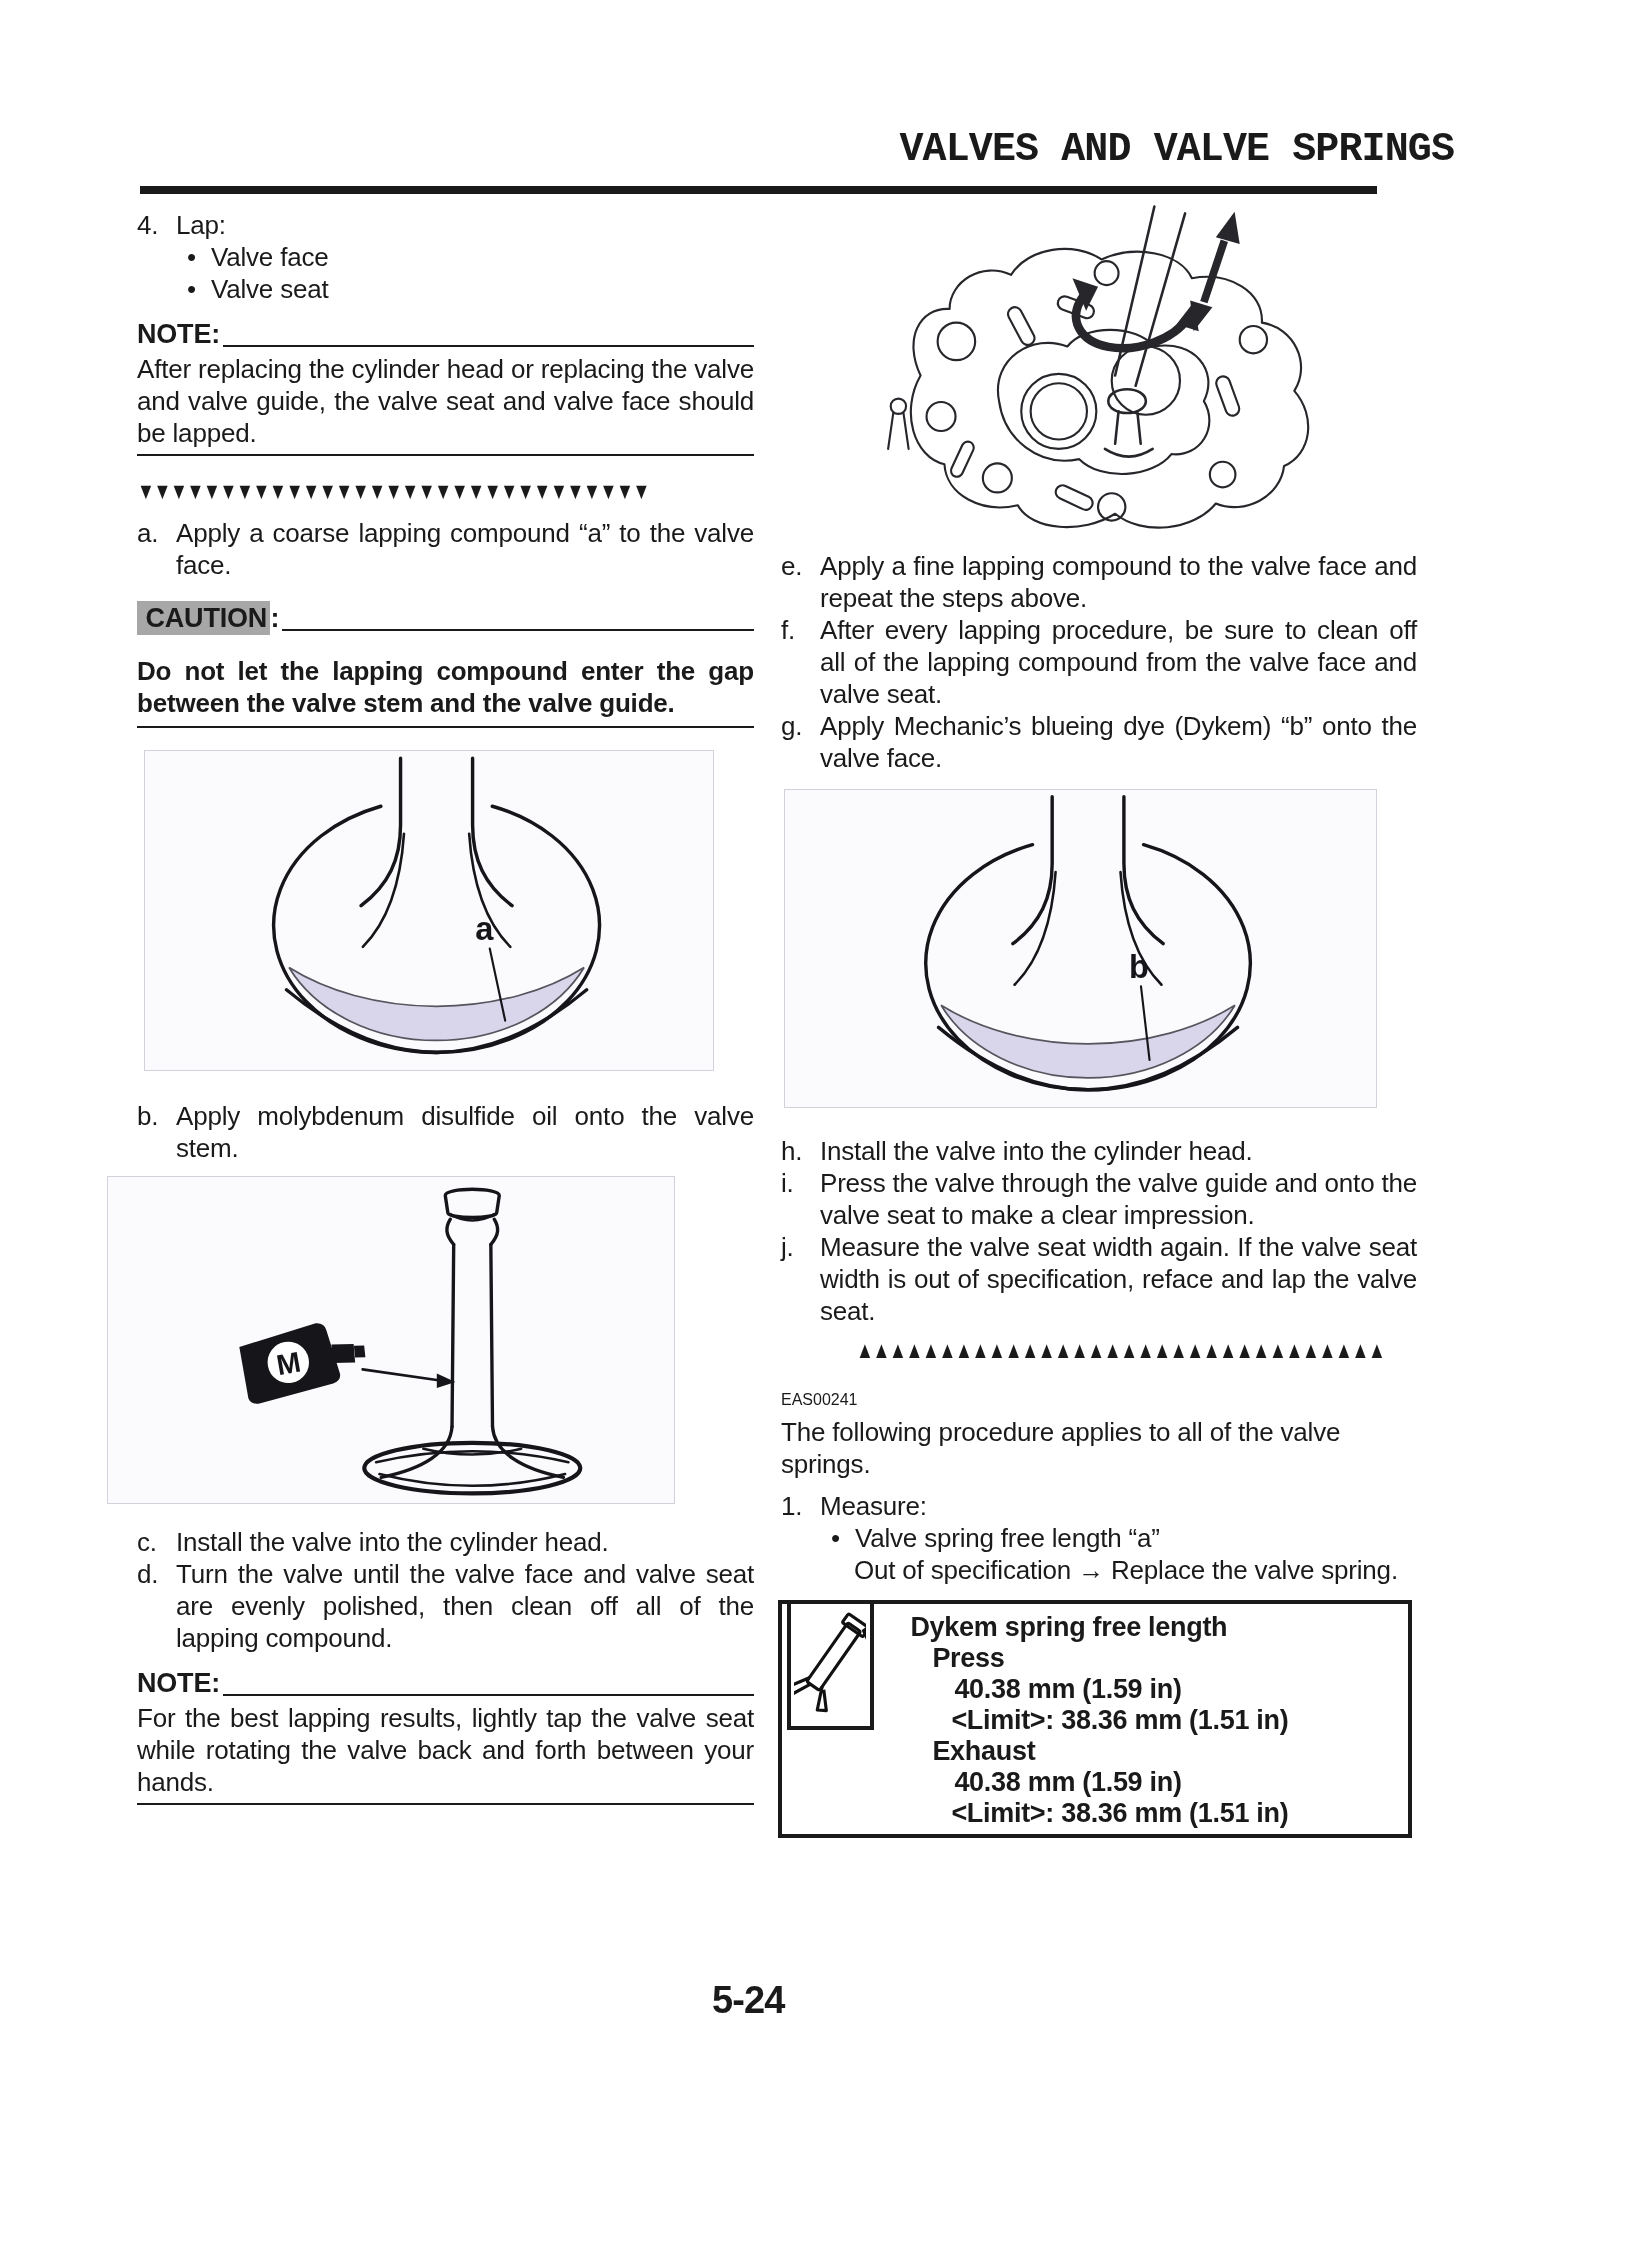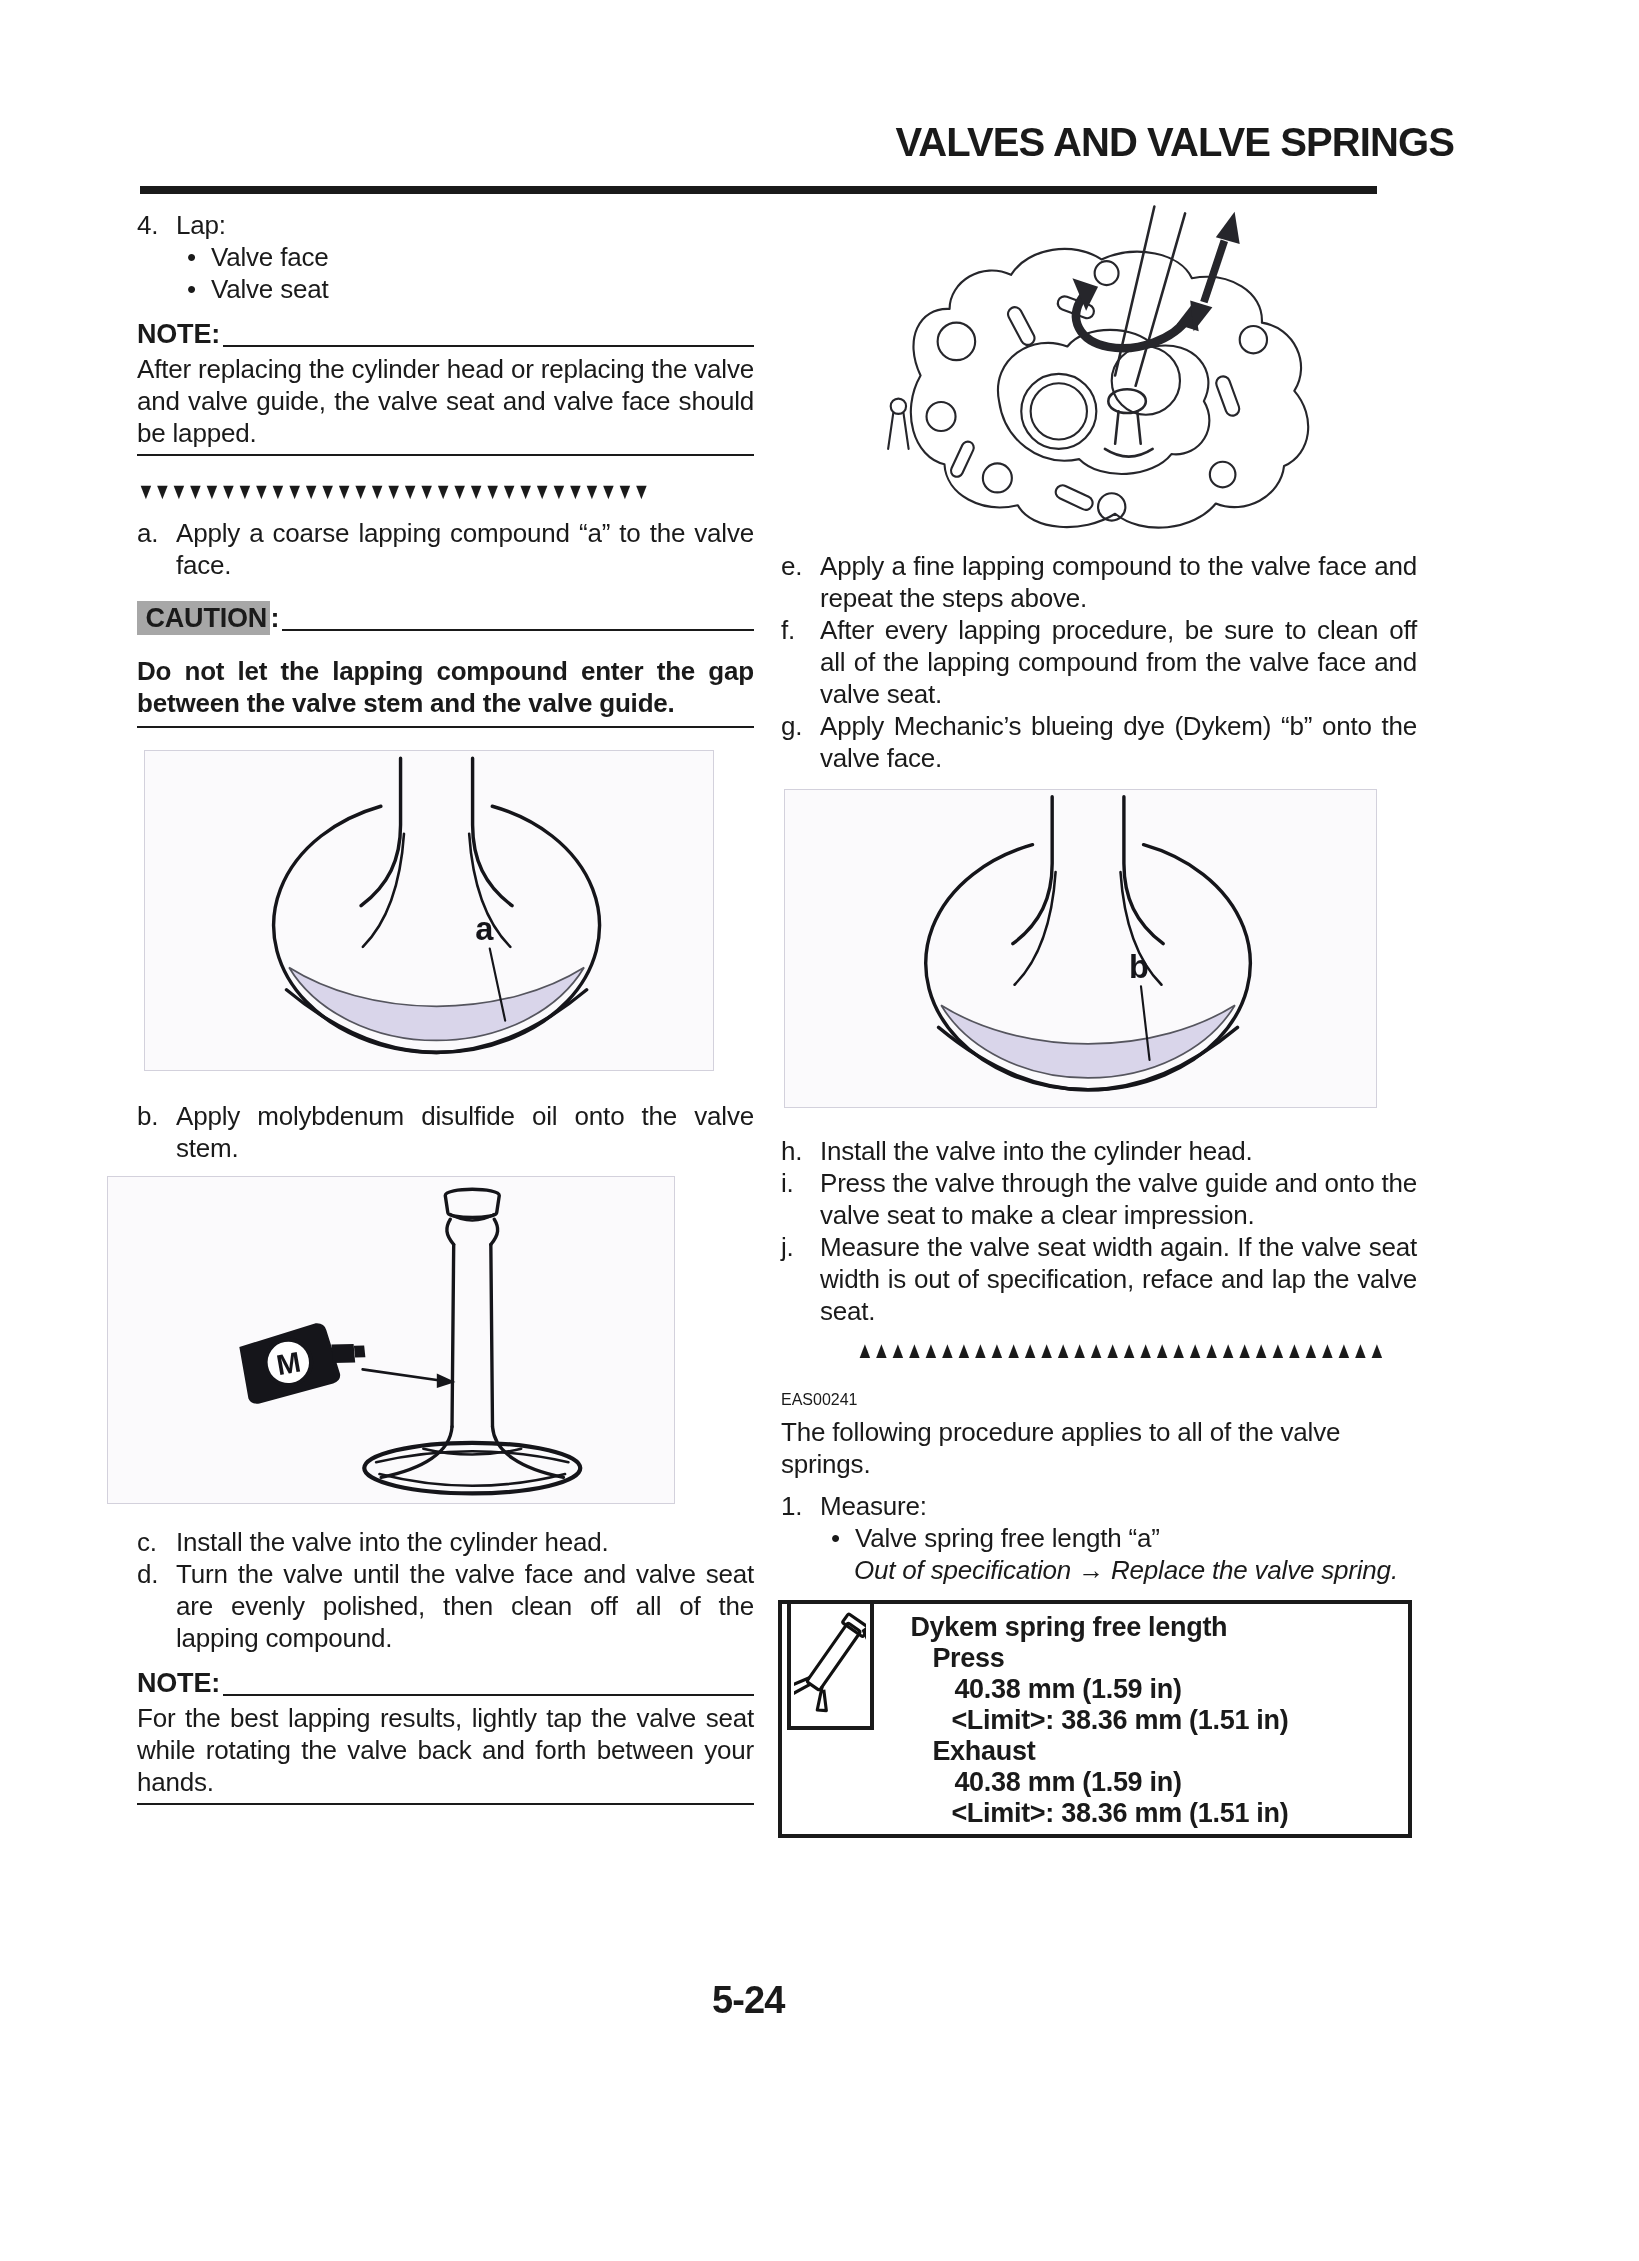--- a/index.html
+++ b/index.html
@@ -1,19 +1,19 @@
 <!DOCTYPE html>
 <html style="font-size:13.7px"><head>
 <meta charset="utf-8">
 <style>
   html,body{margin:0;padding:0;background:#fff;}
   .page{position:relative;width:1640px;height:2261px;background:#ffffff;
         font-family:"Liberation Sans","DejaVu Sans",sans-serif;color:#1a1a1a;overflow:hidden;}
-  .title{position:absolute;top:122px;right:186px;font-size:40px;font-weight:bold;
-         letter-spacing:-0.9px;white-space:nowrap;line-height:1;}
+  .title{position:absolute;top:130px;right:186px;font-size:40px;font-weight:bold;
+         letter-spacing:-0.9px;white-space:nowrap;line-height:1;font-family:Liberation Mono, monospace;}
   .title-rule{position:absolute;left:140px;top:186px;width:1237px;height:7.7px;background:#1a1a1a;}
   .col{position:absolute;font-size:26px;line-height:32px;letter-spacing:-0.2px;}
   .col-left{left:137px;top:209px;width:617px;}
   .col-right{left:781px;top:196px;width:636px;}
   .li{display:flex;}
   .li .num{flex:0 0 39px;}
   .li .txt{flex:1;text-align:justify;}
   .li .txt.nj{text-align:left;}
   .bullet{display:flex;padding-left:50px;}
   .bullet .bdot{width:24px;}
@@ -30,21 +30,21 @@
   .figure{background:#fbfafc;border:1.7px solid #d3d1dc;box-sizing:border-box;}
   .fig-a{width:570px;height:321px;margin:22px 0 0 6.8px;}
   .fig-m{width:568px;height:328px;margin:12px 0 0 -30px;}
   .fig-b{width:593px;height:319px;margin:15.4px 0 0 2.6px;}
   .head-fig{width:512px;height:342px;margin-left:73px;}
   .mt14{margin-top:12px;} .mt12{margin-top:10.2px;} .mt22{margin-top:19px;} .mt24{margin-top:20.5px;}
   .mt2{margin-top:1.7px;} .mt4{margin-top:20px;} .mt6{margin-top:5.1px;} .mt8{margin-top:6.8px;}
   .mt26{margin-top:22px;} .mt28{margin-top:24px;} .mt32{margin-top:27px;} .mt34{margin-top:29px;}
   .section-code{font-size:16px;line-height:19px;letter-spacing:0;}
   .section-heading{font-size:29px;font-weight:bold;line-height:36px;letter-spacing:-0.4px;}
-  .indent-result{padding-left:73px;text-align:justify;font-style:italic;}
+  .indent-result{padding-left:73px;text-align:justify;}
   .spec-box{position:relative;margin-top:13.7px;margin-left:-2.6px;width:634px;height:238px;
             border:4.3px solid #1a1a1a;box-sizing:border-box;padding:8.5px 6.8px 0 128px;
             font-weight:bold;font-size:27px;line-height:31px;letter-spacing:-0.3px;}
   .spec-icon-box{position:absolute;left:4.3px;top:-4.3px;width:87px;height:130px;border:4.3px solid #1a1a1a;
                  background:#fff;box-sizing:border-box;display:flex;align-items:center;justify-content:center;}
   .sl1{padding-left:22px;} .sl2{padding-left:44px;} .sl3{padding-left:41px;}
   .page-num{position:absolute;left:712px;top:1979px;font-size:38px;font-weight:bold;letter-spacing:-0.9px;}
   svg text{font-family:"Liberation Sans","DejaVu Sans",sans-serif;}
 </style>
 </head>

